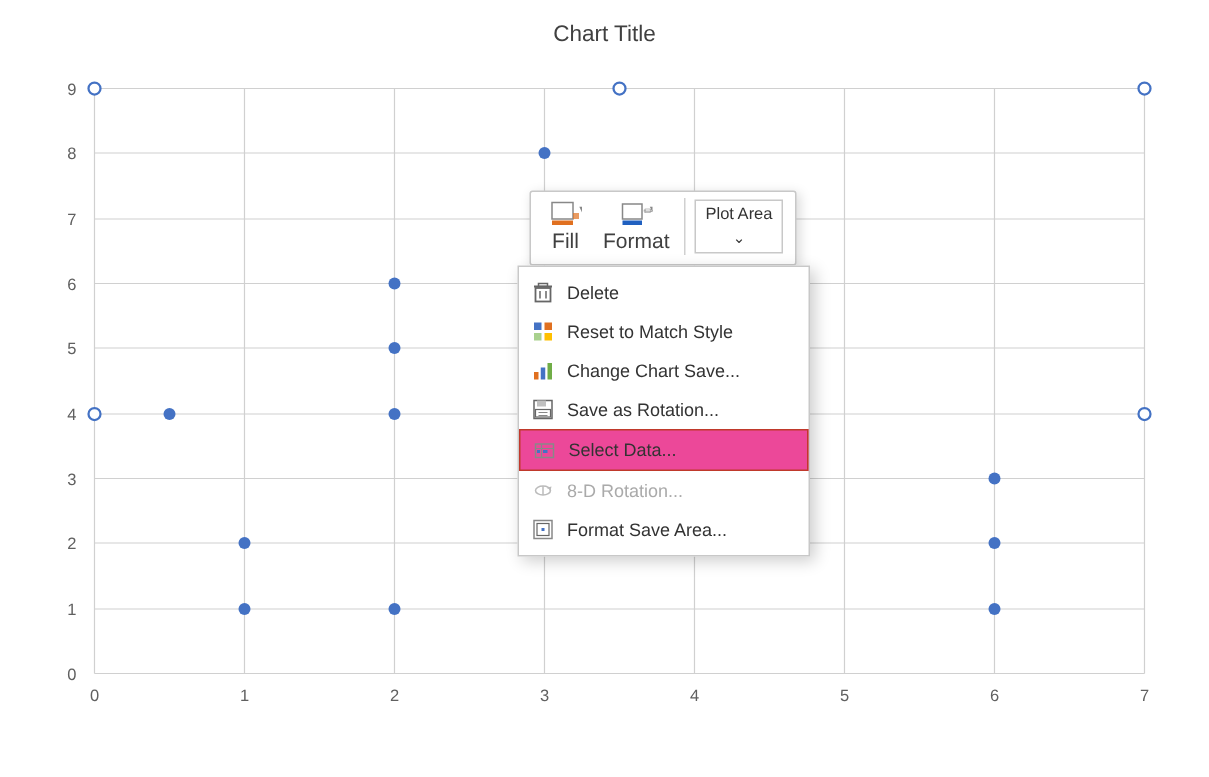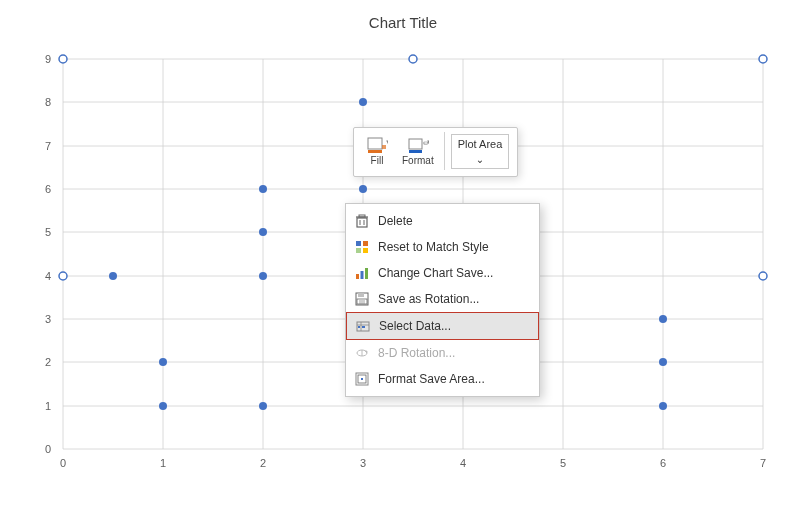--- a/index.html
+++ b/index.html
@@ -70,21 +70,21 @@
 
     .toolbar-icon-btn .icon-shape {
       width: 22px;
       height: 18px;
       display: flex;
       align-items: center;
       justify-content: center;
     }
 
     .toolbar-label {
-      font-size: 10px;
+      font-size: 14px;
       color: #404040;
       text-align: right;
     }
 
     .toolbar-divider {
       width: 1px;
       height: 38px;
       background: #d0d0d0;
     }
 
@@ -101,42 +101,42 @@
     }
 
     .dropdown-arrow {
       font-size: 10px;
       color: #333;
     }
 
     
     .context-menu {
       position: absolute;
-      top: 164px;
+      top: 138px;
       left: 322px;
       background: #ffffff;
       border: 1px solid #c8c8c8;
       box-shadow: 3px 3px 10px rgba(0,0,0,0.2);
       width: 195px;
       z-index: 20;
       padding: 4px 0;
     }
 
     .menu-item {
       display: flex;
       align-items: center;
       padding: 5px 12px 5px 8px;
       cursor: pointer;
       color: #333;
       font-size: 12px;
       gap: 8px;
     }
 
     .menu-item.highlighted {
-      background: #e5e5e5;
+      background: #ec4899;
       border: 1.5px solid #c0392b;
     }
 
     .menu-item.disabled {
       color: #aaa;
       cursor: default;
     }
 
     .menu-icon {
       width: 16px;

